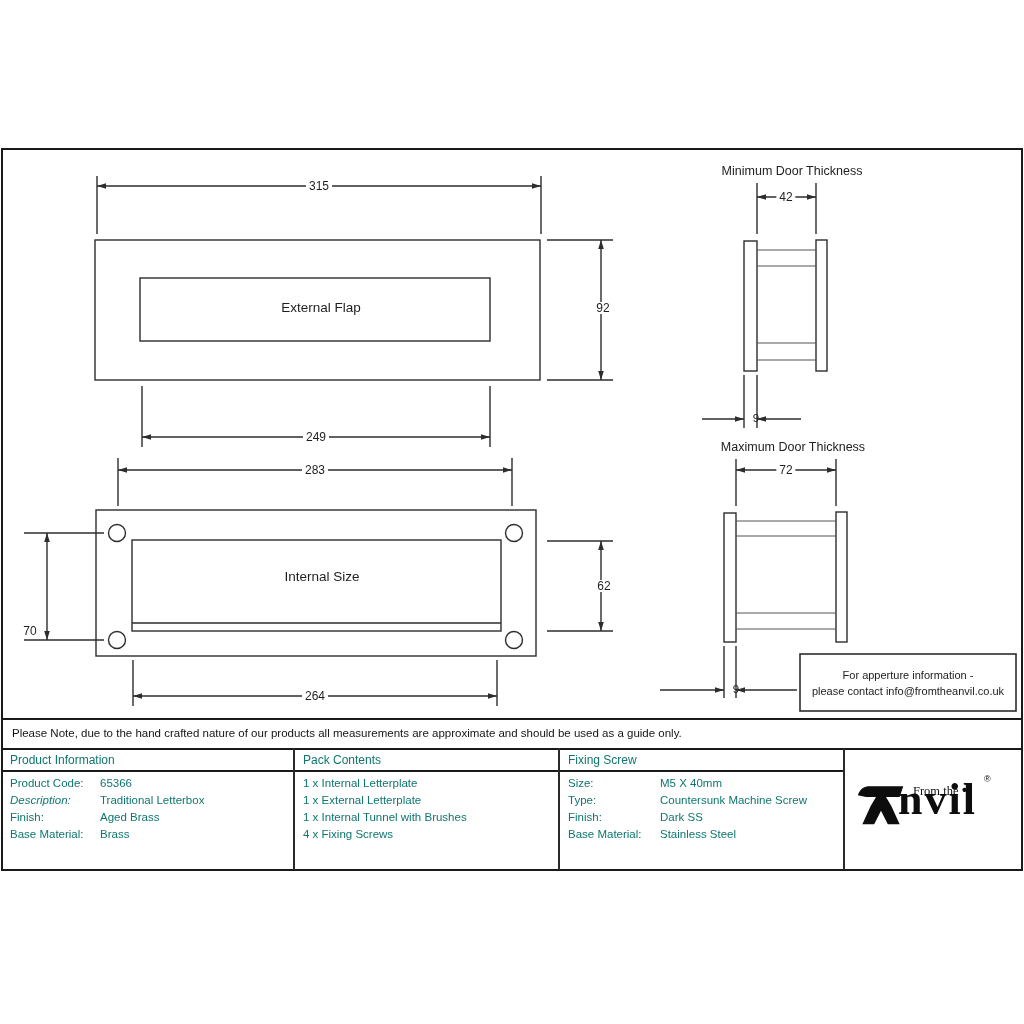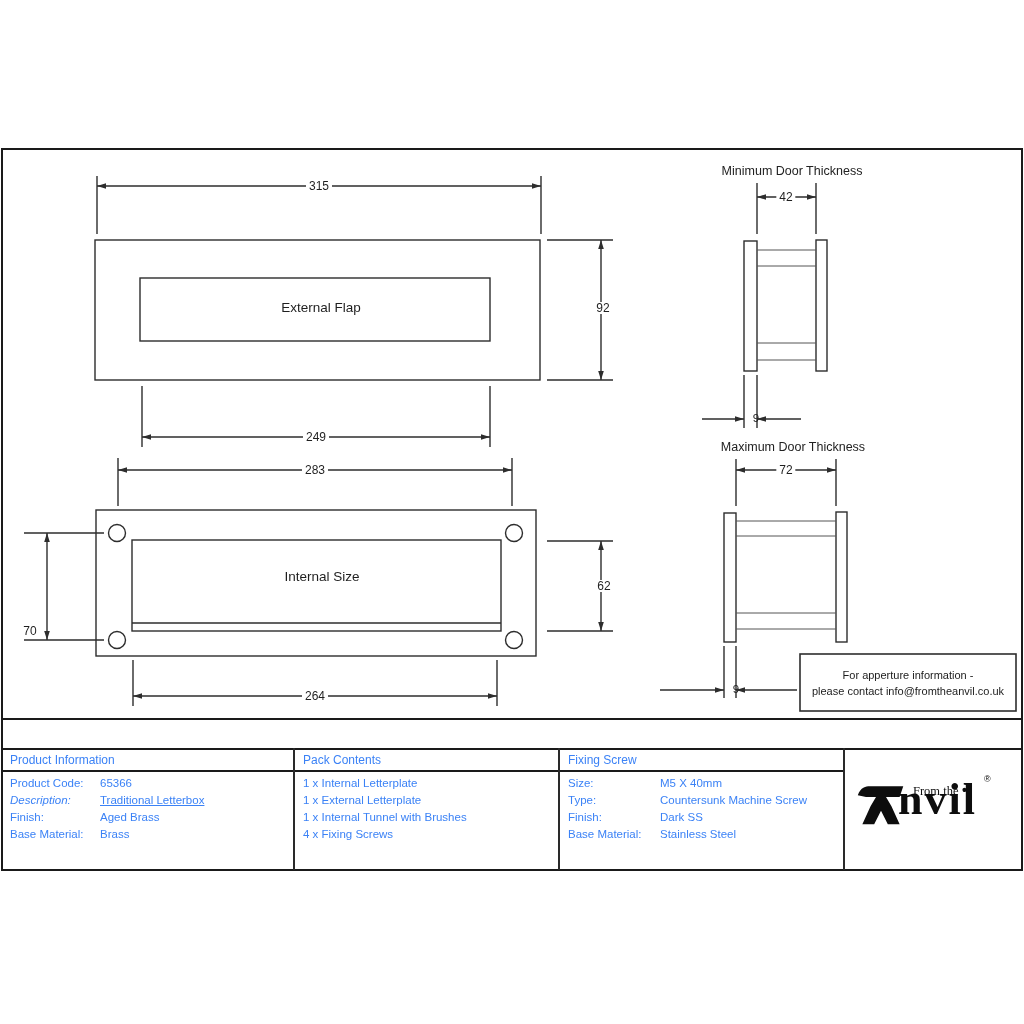--- a/index.html
+++ b/index.html
@@ -8,21 +8,21 @@
   .frame{position:absolute;left:1px;top:148px;width:1018px;height:719px;border:2px solid #1a1a1a;}
   svg{position:absolute;left:0;top:0;pointer-events:none;}
   .lbl{position:absolute;transform:translate(-50%,-50%);font-size:12px;color:#1f1f1f;white-space:nowrap;line-height:1;padding-left:12px;}
   .dim{background:#fff;padding:0 3px;}
   .flap{font-size:13.5px;}
   .ttl{font-size:12.5px;color:#222;}
   .small9{font-size:11.5px;}
   .apptxt{position:absolute;transform:translateX(-50%);font-size:11px;white-space:nowrap;color:#1c1c1c;}
   .hline{position:absolute;background:#1a1a1a;}
   .vline{position:absolute;background:#2a2a2a;}
-  .tcell{position:absolute;font-size:11.5px;color:#3b82f6;white-space:nowrap;line-height:1.2;}
+  .tcell{position:absolute;font-size:11.5px;color:#0f766e;white-space:nowrap;line-height:1.2;}
   .thead{font-size:12px;}
   .notetxt{position:absolute;font-size:11.5px;color:#141414;white-space:nowrap;}
   #logo{position:absolute;left:856px;top:778px;width:156px;height:58px;}
   #logo .word{position:absolute;left:42px;top:-4px;font-family:"Liberation Serif", serif;
               font-weight:700;font-size:44px;line-height:1.18;letter-spacing:2px;color:#0d0d0d;}
   #logo .prefix{position:absolute;left:57px;top:6px;font-family:"Liberation Serif", serif;
               font-size:12.5px;color:#0d0d0d;}
   #logo .bullet{position:absolute;left:106px;top:4px;font-size:14px;font-weight:700;color:#0d0d0d;}
   #logo .reg{position:absolute;left:128px;top:-4px;font-size:9px;color:#0d0d0d;}
 </style>
@@ -149,35 +149,36 @@
   <div class="lbl small9" style="left:750px;top:419px;">9</div>
 
   <div class="lbl ttl" style="left:787px;top:447px;">Maximum Door Thickness</div>
   <div class="lbl dim" style="left:786px;top:470px;">72</div>
   <div class="lbl small9" style="left:730px;top:690px;">9</div>
 
   <div class="apptxt" style="left:908px;top:669px;">For apperture information -</div>
   <div class="apptxt" style="left:908px;top:685px;">please contact info@fromtheanvil.co.uk</div>
 
   <div class="hline" style="left:2px;top:718px;width:1020px;height:2px;"></div>
+  <div class="notetxt" style="left:12px;top:727px;">Please Note, due to the hand crafted nature of our products all measurements are approximate and should be used as a guide only.</div>
 
   <div class="hline" style="left:2px;top:748px;width:1020px;height:2px;"></div>
   <div class="hline" style="left:2px;top:770px;width:841px;height:1.5px;"></div>
   <div class="vline" style="left:293px;top:748px;width:1.5px;height:122px;"></div>
   <div class="vline" style="left:558px;top:748px;width:1.5px;height:122px;"></div>
   <div class="vline" style="left:843px;top:748px;width:1.5px;height:122px;"></div>
 
   <div class="tcell thead" style="left:10px;top:753px;">Product Information</div>
   <div class="tcell thead" style="left:303px;top:753px;">Pack Contents</div>
   <div class="tcell thead" style="left:568px;top:753px;">Fixing Screw</div>
 
   <div class="tcell" style="left:10px;top:777px;">Product Code:</div>
   <div class="tcell" style="left:100px;top:777px;">65366</div>
   <div class="tcell" style="left:10px;top:794px;font-style:italic;">Description:</div>
-  <div class="tcell" style="left:100px;top:794px;text-decoration:underline;">Traditional Letterbox</div>
+  <div class="tcell" style="left:100px;top:794px;">Traditional Letterbox</div>
   <div class="tcell" style="left:10px;top:811px;">Finish:</div>
   <div class="tcell" style="left:100px;top:811px;">Aged Brass</div>
   <div class="tcell" style="left:10px;top:828px;">Base Material:</div>
   <div class="tcell" style="left:100px;top:828px;">Brass</div>
 
   <div class="tcell" style="left:303px;top:777px;">1 x Internal Letterplate</div>
   <div class="tcell" style="left:303px;top:794px;">1 x External Letterplate</div>
   <div class="tcell" style="left:303px;top:811px;">1 x Internal Tunnel with Brushes</div>
   <div class="tcell" style="left:303px;top:828px;">4 x Fixing Screws</div>
 

